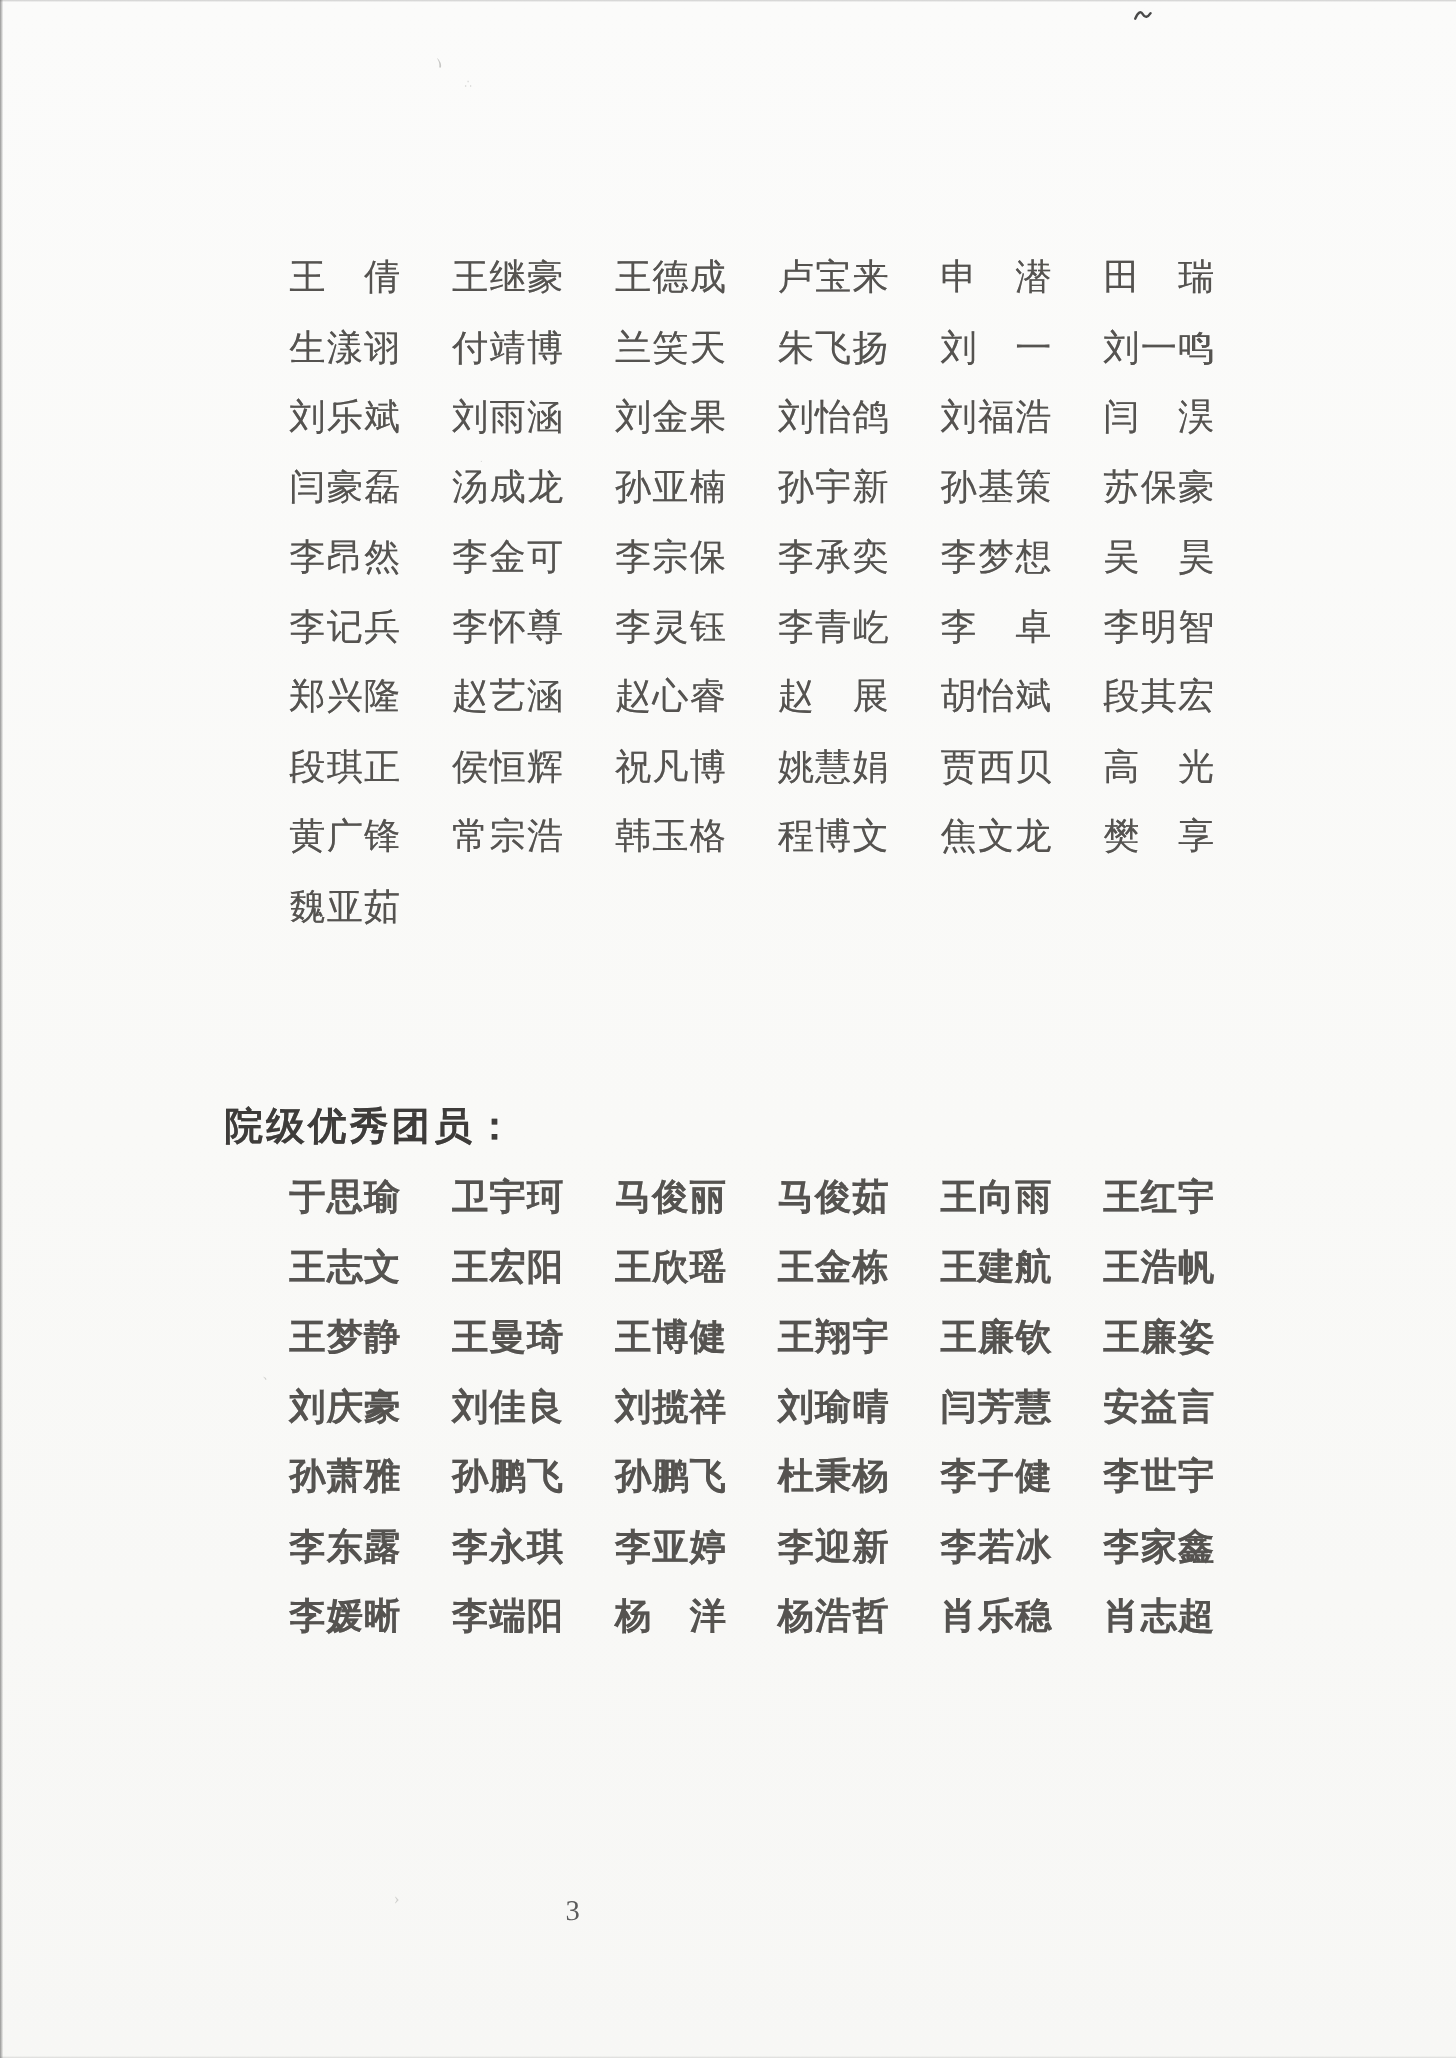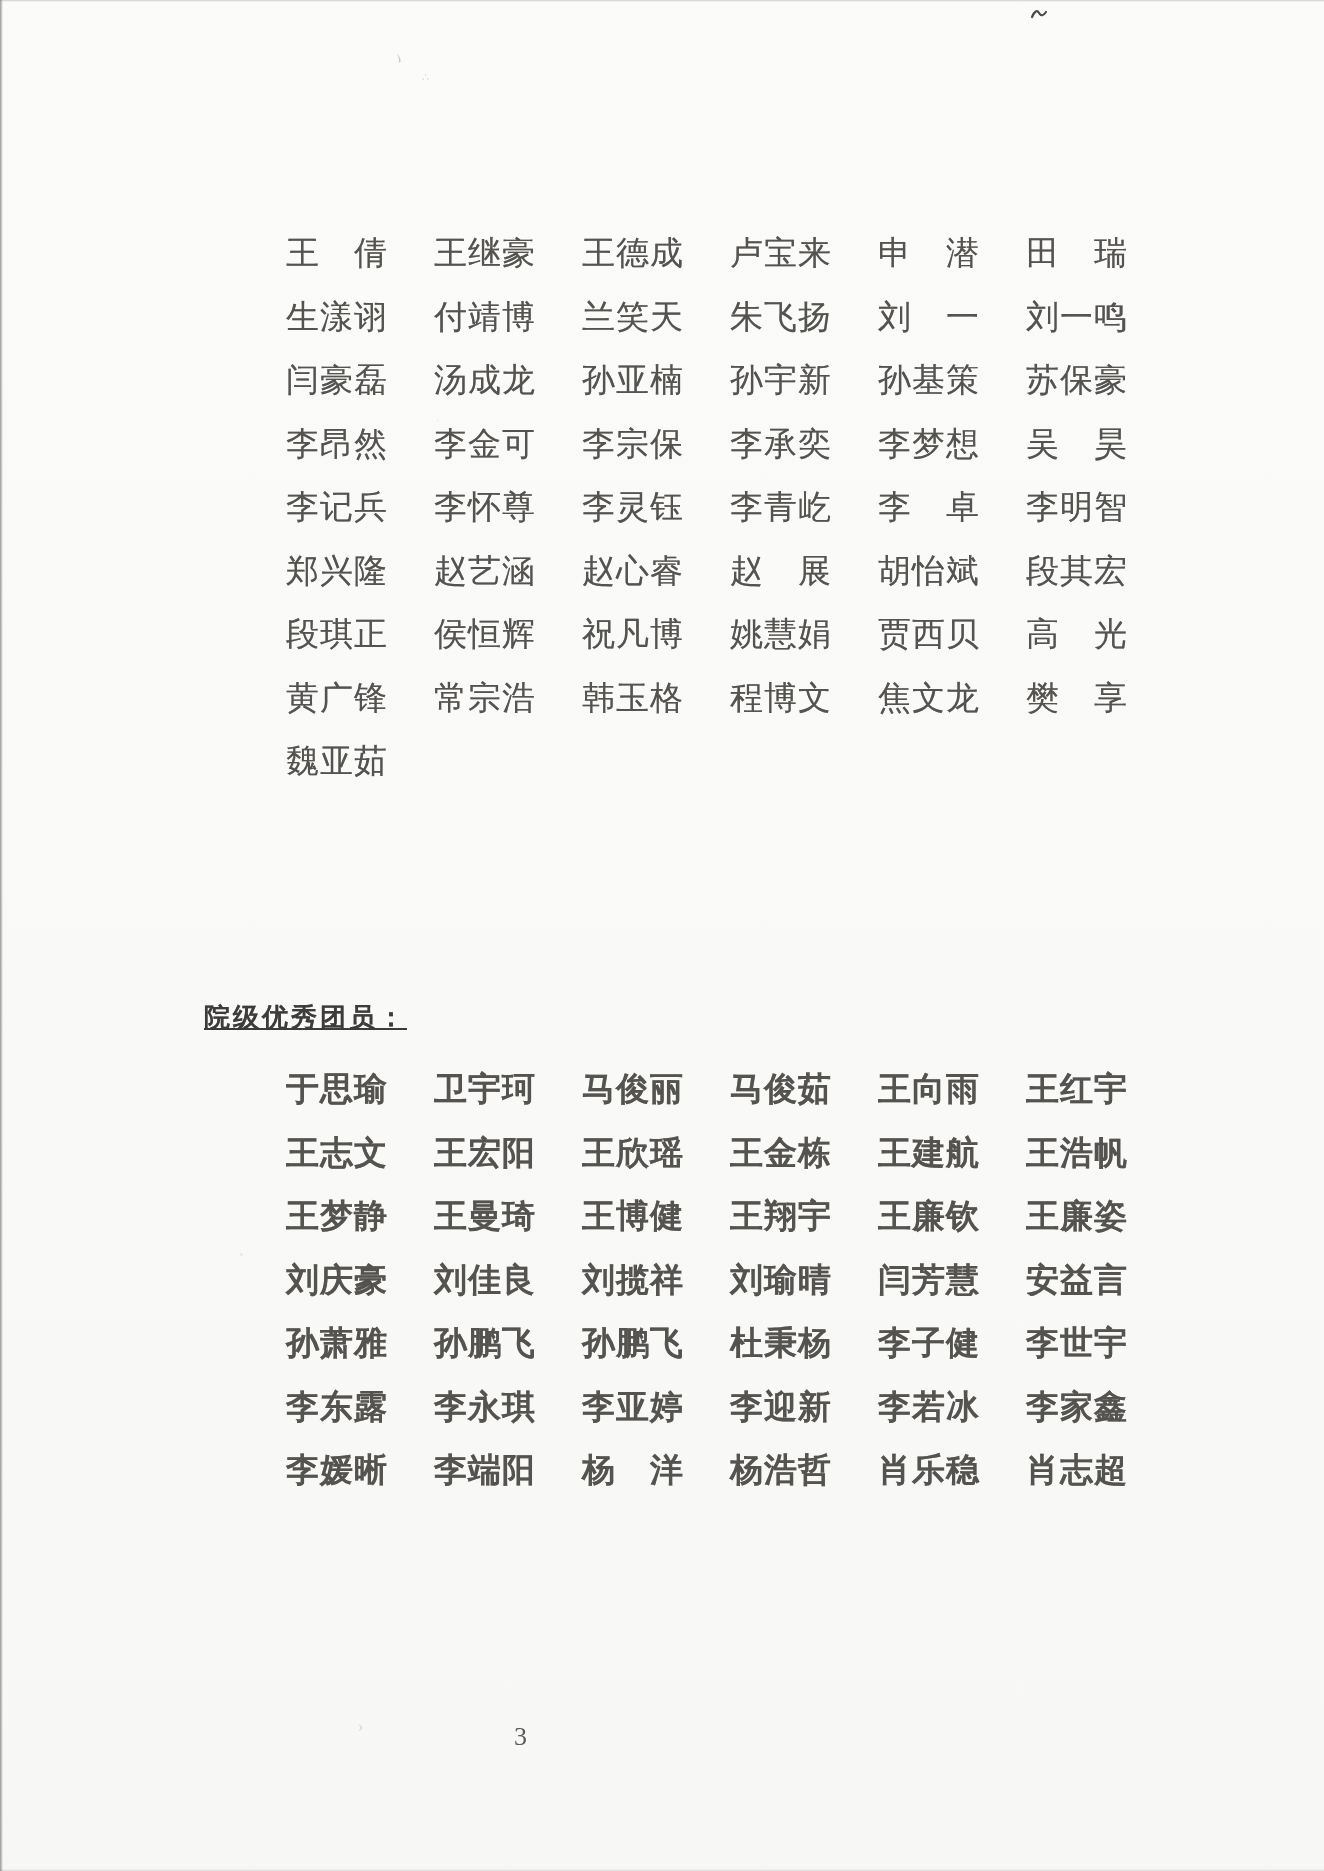--- a/index.html
+++ b/index.html
@@ -27,41 +27,39 @@
   }
   .name-grid { position: absolute; left: 0; right: 0; }
   .section1 { top: 230px; }
   .section2 { top: 1066px; font-weight: bold; }
   .name-row {
     display: grid;
     grid-template-columns: repeat(6, 148px);
     margin-left: 263px;
     height: 63.5px;
     align-items: start;
-    text-align: center;
   }
   .name-cell {
     font-size: 33px;
     line-height: 33px;
     padding-top: 7px;
     letter-spacing: 1px;
     white-space: pre;
     color: #555350;
     text-shadow: 0 0 0.5px rgba(90,90,90,0.55);
   }
   .section-header {
     position: absolute;
     left: 204px;
     top: 1000px;
-    font-size: 26px;
+    font-size: 35px;
     font-weight: bold;
     letter-spacing: 3px;
     color: #3e3c3a;
     text-shadow: 0 0 0.5px rgba(60,60,60,0.6);
-    text-decoration: underline;
   }
   .page-number {
     position: absolute;
     left: 514px;
     top: 1722px;
     font-size: 26px;
     color: #5a5a5a;
   }
   .pen-mark { position: absolute; left: 1030px; top: 5px; width: 18px; height: 18px; }
   .speck { position: absolute; color: #8a8a86; font-size: 14px; line-height: 14px; }
@@ -103,20 +101,28 @@
       </div>
       <div class="name-row">
         <span class="name-cell">生漾诩</span>
         <span class="name-cell">付靖博</span>
         <span class="name-cell">兰笑天</span>
         <span class="name-cell">朱飞扬</span>
         <span class="name-cell">刘　一</span>
         <span class="name-cell">刘一鸣</span>
       </div>
       <div class="name-row">
+        <span class="name-cell">刘乐斌</span>
+        <span class="name-cell">刘雨涵</span>
+        <span class="name-cell">刘金果</span>
+        <span class="name-cell">刘怡鸽</span>
+        <span class="name-cell">刘福浩</span>
+        <span class="name-cell">闫　淏</span>
+      </div>
+      <div class="name-row">
         <span class="name-cell">闫豪磊</span>
         <span class="name-cell">汤成龙</span>
         <span class="name-cell">孙亚楠</span>
         <span class="name-cell">孙宇新</span>
         <span class="name-cell">孙基策</span>
         <span class="name-cell">苏保豪</span>
       </div>
       <div class="name-row">
         <span class="name-cell">李昂然</span>
         <span class="name-cell">李金可</span>

